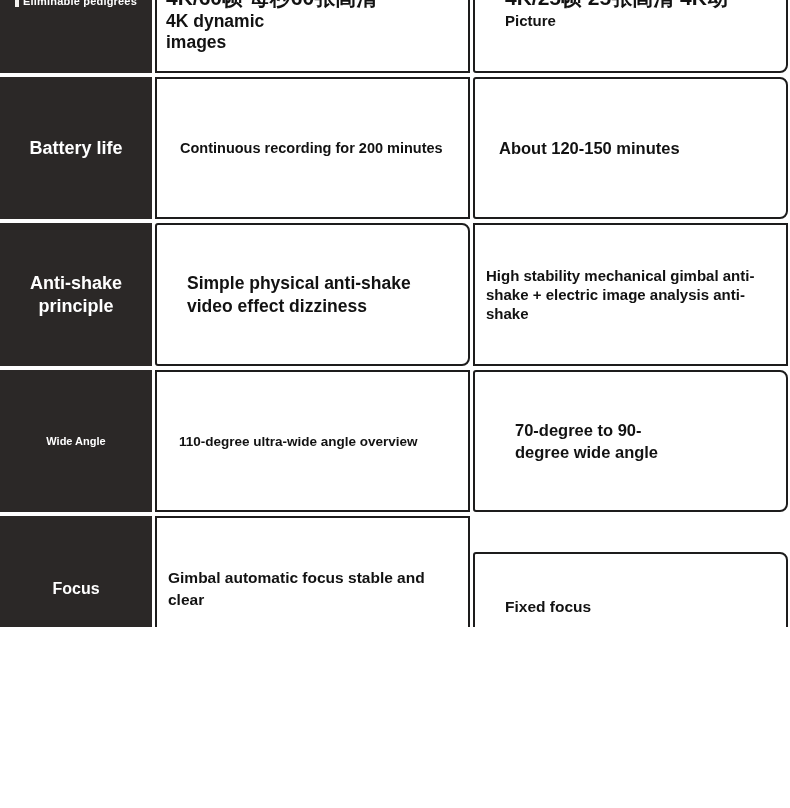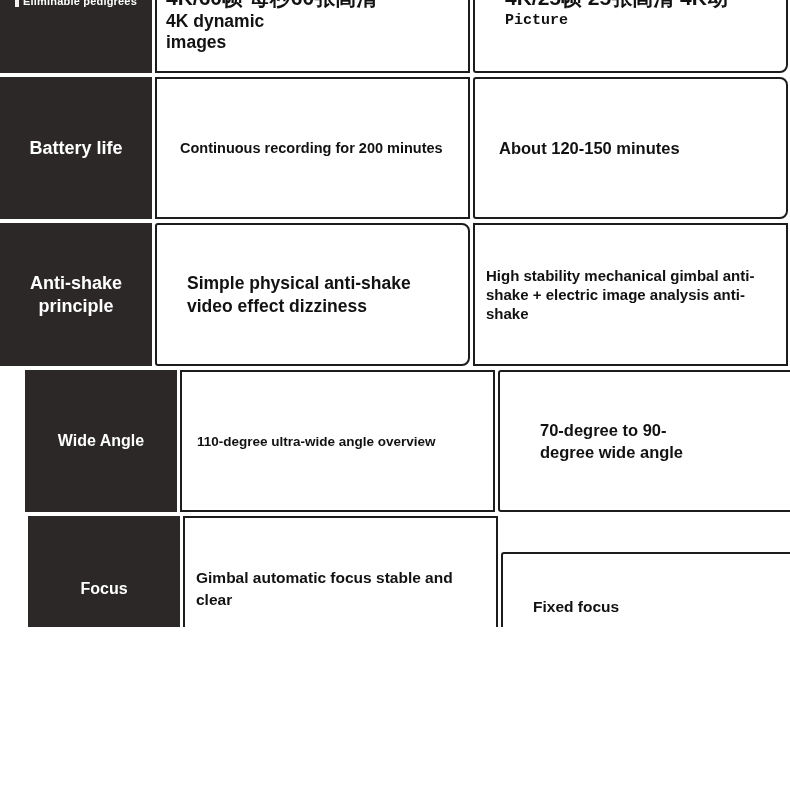--- a/index.html
+++ b/index.html
@@ -44,23 +44,23 @@
     font-weight: bold;
     display: flex;
     align-items: center;
     justify-content: center;
     text-align: center;
     flex-shrink: 0;
   }
   .label-row1 { font-size: 11px; letter-spacing: 0.2px; }
   .label-row2 { font-size: 18px; }
   .label-row3 { font-size: 18px; line-height: 23px; padding: 0 20px; }
-  .label-row4 { font-size: 16px; margin-left: 25px; }
+  .label-row4 { font-size: 11px; }
   .label-row5 { font-size: 16px; }
-  .label-cell.round-bl { border-bottom-left-radius: 22px; margin-left: 28px; }
+  .label-cell.round-bl { border-bottom-left-radius: 22px; }
 
   .flag-icon {
     display: inline-block;
     width: 4px;
     height: 13px;
     background: #f4f2f0;
     margin-right: 4px;
     vertical-align: -2px;
   }
   .label-inline { display: flex; align-items: center; justify-content: center; }
@@ -92,31 +92,31 @@
   }
   .zh-line {
     font-size: 21px;
     line-height: 27px;
     white-space: nowrap;
     overflow: visible;
   }
   .mid-r1 { padding-left: 9px; }
   .mid-r1 .en-line { font-size: 17.5px; line-height: 21px; max-width: 150px; }
   .right-r1 { padding-left: 30px; }
-  .right-r1 .en-line { font-size: 15px; line-height: 20px; font-family: Liberation Mono, monospace; }
+  .right-r1 .en-line { font-size: 15px; line-height: 20px; }
 
   .mid-r2 { padding-left: 23px; font-size: 14.5px; }
   .right-r2 { padding-left: 24px; font-size: 16.5px; }
 
   .mid-r3 { padding-left: 11px; font-size: 15px; line-height: 19px; }
   .mid-r3 .wrap { max-width: 288px; }
   .right-r3 { padding-left: 30px; font-size: 17.5px; line-height: 23px; }
   .right-r3 .wrap { max-width: 265px; }
 
-  .mid-r4 { padding-left: 15px; font-size: 13.5px; }
+  .mid-r4 { padding-left: 22px; font-size: 13.5px; }
   .right-r4 { padding-left: 40px; font-size: 16.5px; line-height: 22px; }
   .right-r4 .wrap { max-width: 175px; }
 
   .mid-r5 { padding-left: 11px; font-size: 15.5px; line-height: 22px; }
   .mid-r5 .wrap { max-width: 285px; }
   .right-r5 { padding-left: 30px; font-size: 15.5px; }
 
   .footer-heading {
     position: absolute;
     top: 783px;

